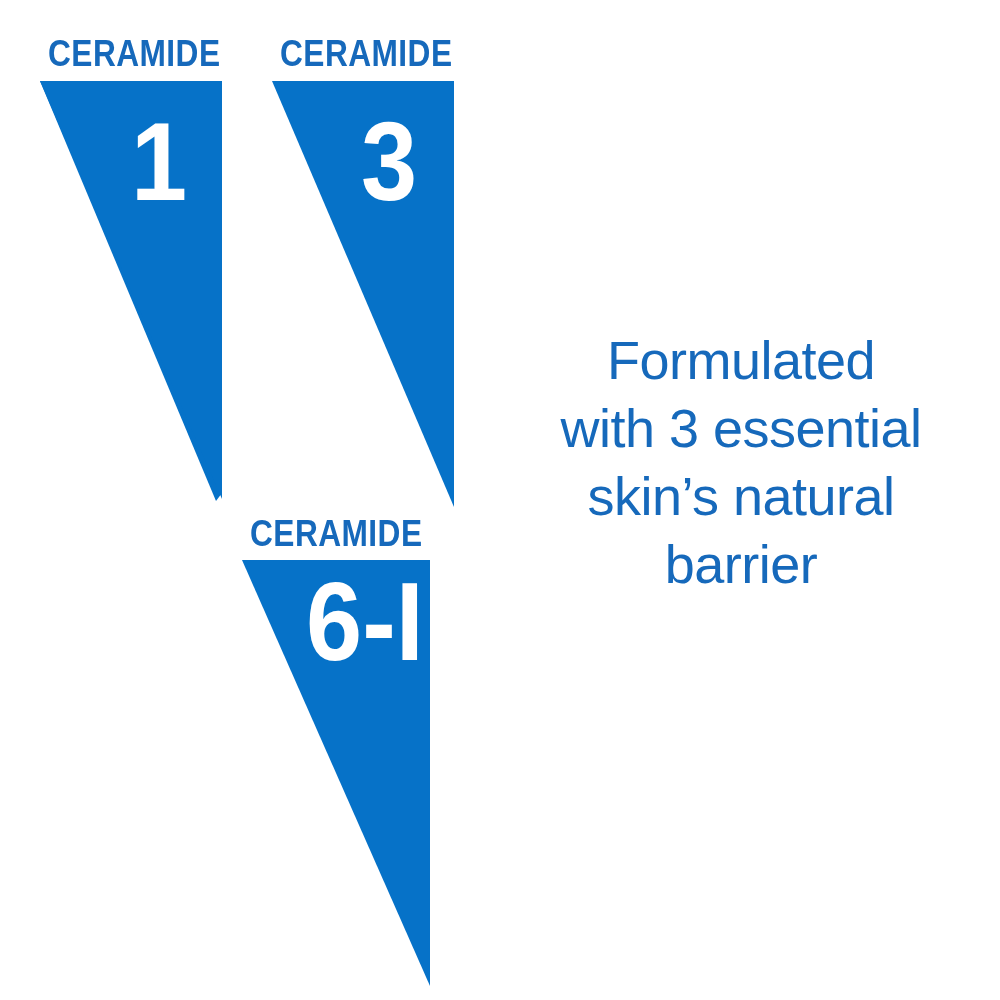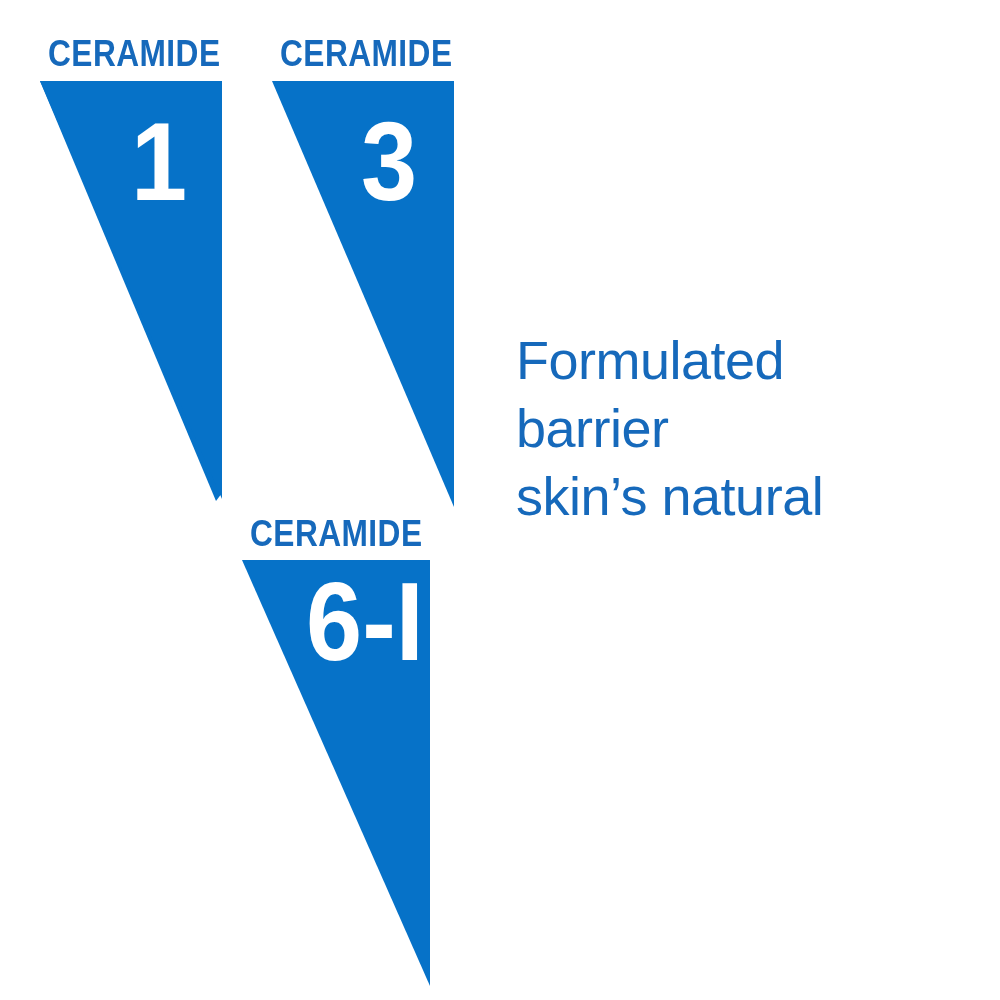--- a/index.html
+++ b/index.html
@@ -67,20 +67,21 @@
   #badge-3 .badge-label { left: 8px; top: 0px; font-size: 36px; }
   #badge-3 .badge-wedge { width: 188px; height: 428px; top: 44px; left: 0px; }
   #badge-3 .wedge-number { left: 56px; top: 50px; font-size: 112px; }
 
   
   #copy-block {
     position: absolute;
     left: 516px;
     top: 326px;
     width: 450px;
+    text-align: center;
   }
   .copy-line {
     color: #1669bb;
     font-family: "Liberation Sans", sans-serif;
     font-weight: 400;
     font-size: 54px;
     line-height: 68px;
     letter-spacing: -0.5px;
     white-space: nowrap;
   }
@@ -110,17 +111,18 @@
   <div class="badge" id="badge-3">
     <div class="badge-label">CERAMIDE</div>
     <svg class="badge-wedge" viewBox="0 0 188 428" preserveAspectRatio="none">
       <polygon points="0,0 188,0 188,426 0,0" fill="#0672c8"></polygon>
     </svg>
     <div class="wedge-number">6-II</div>
   </div>
 
   <div id="copy-block">
     <div class="copy-line">Formulated</div>
+    <div class="copy-line">with 3 essential</div>
+    <div class="copy-line">skin’s natural</div>
     <div class="copy-line">barrier</div>
-    <div class="copy-line">skin’s natural</div>
   </div>
 
 </div>
 
 </body></html>

